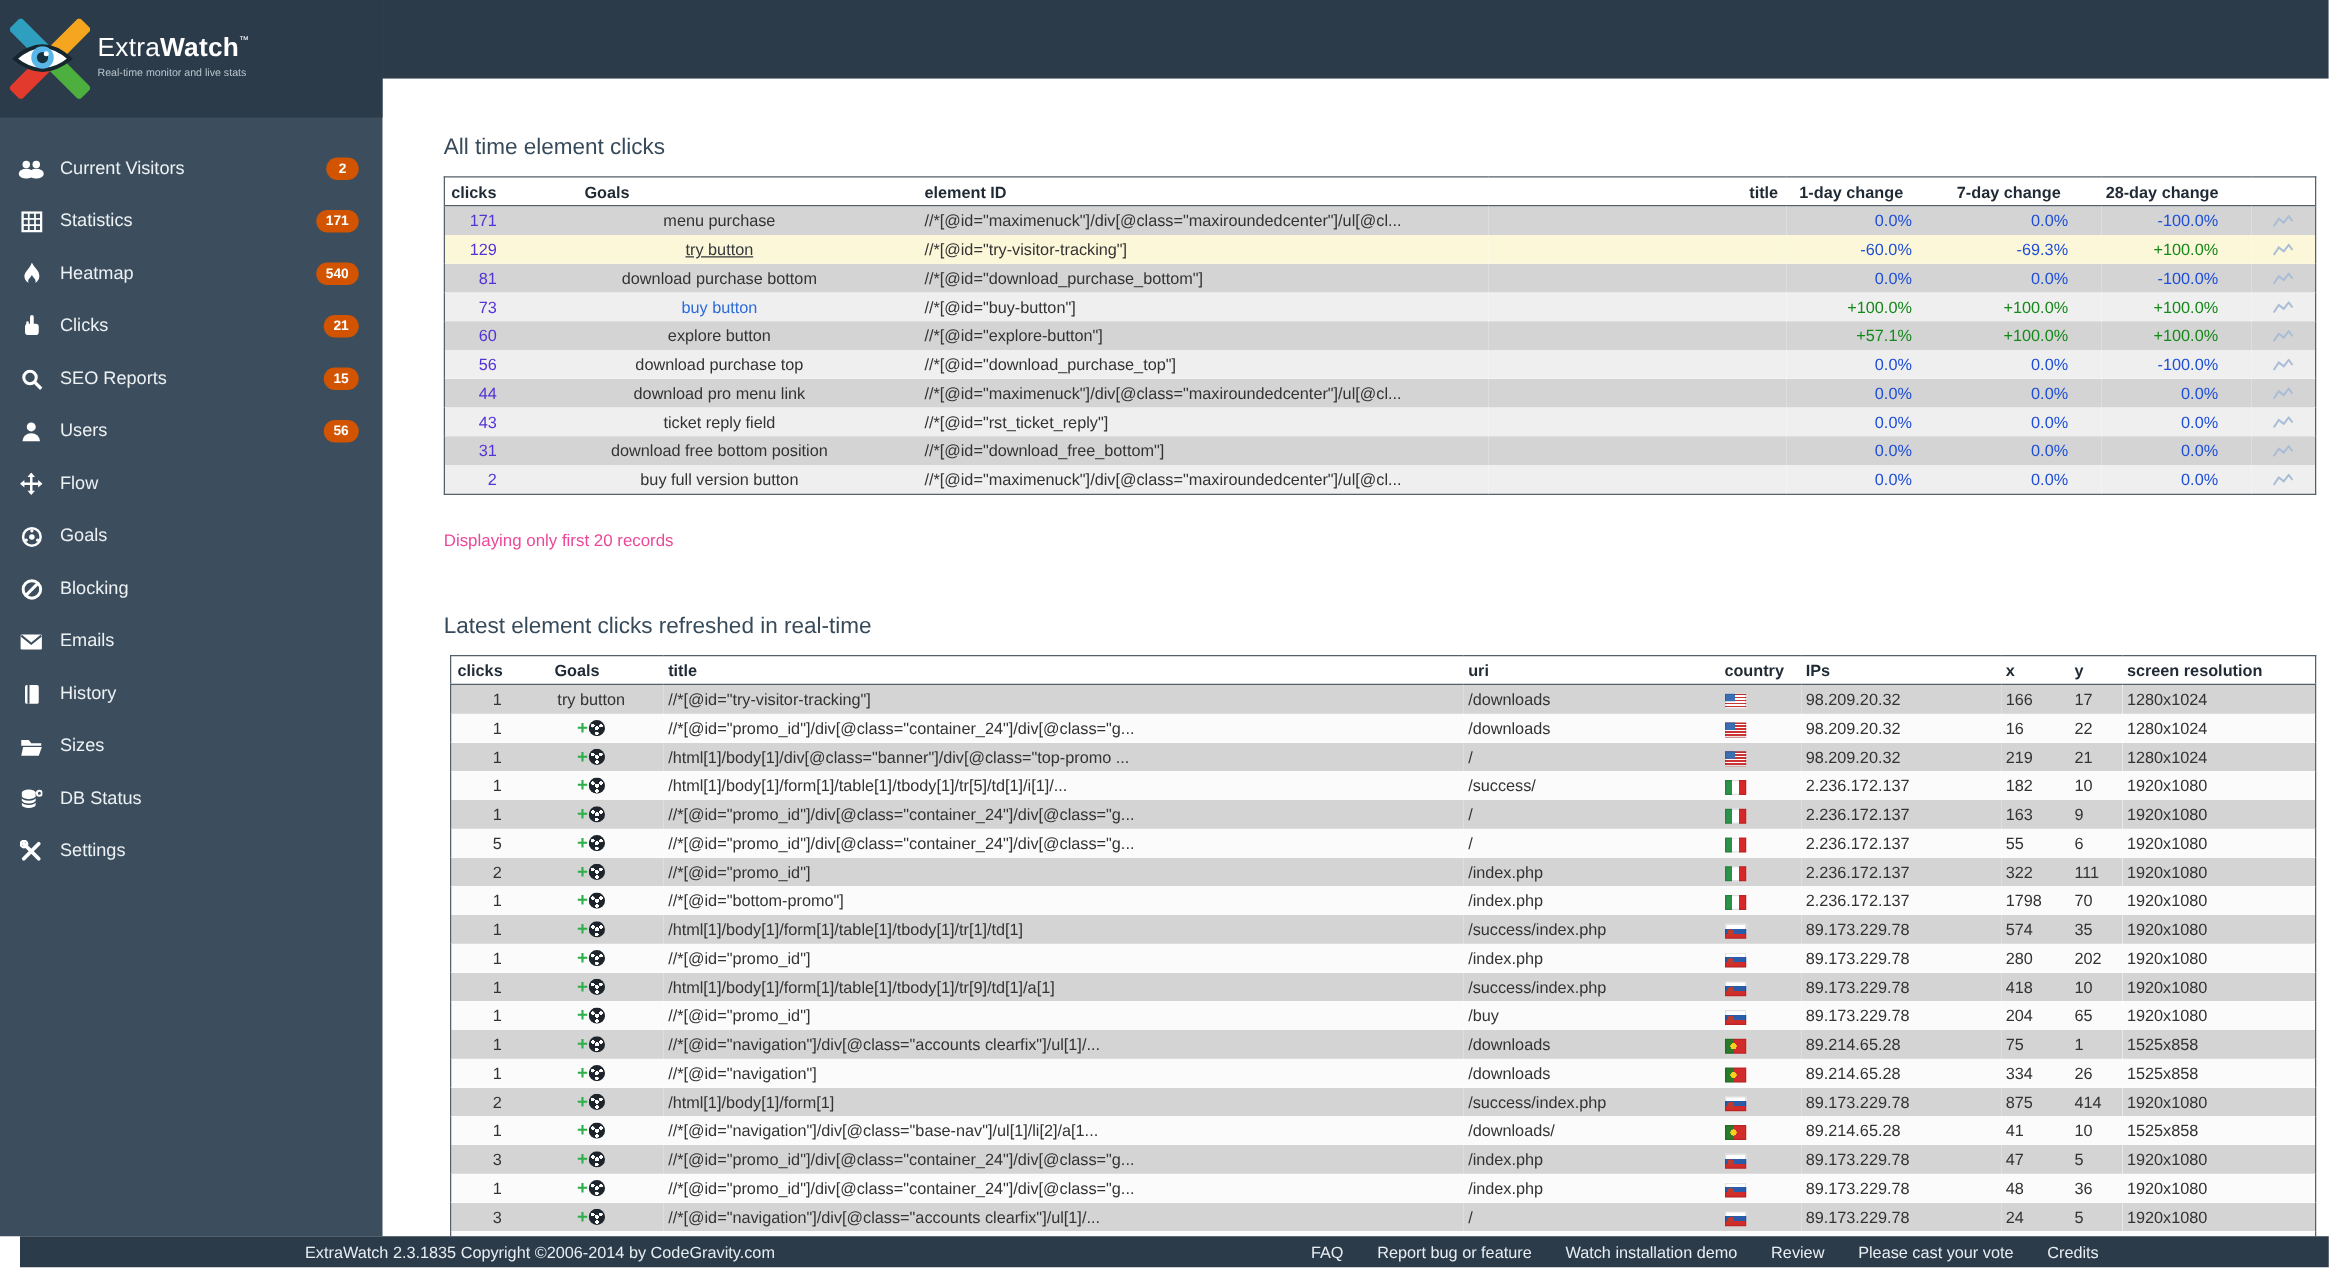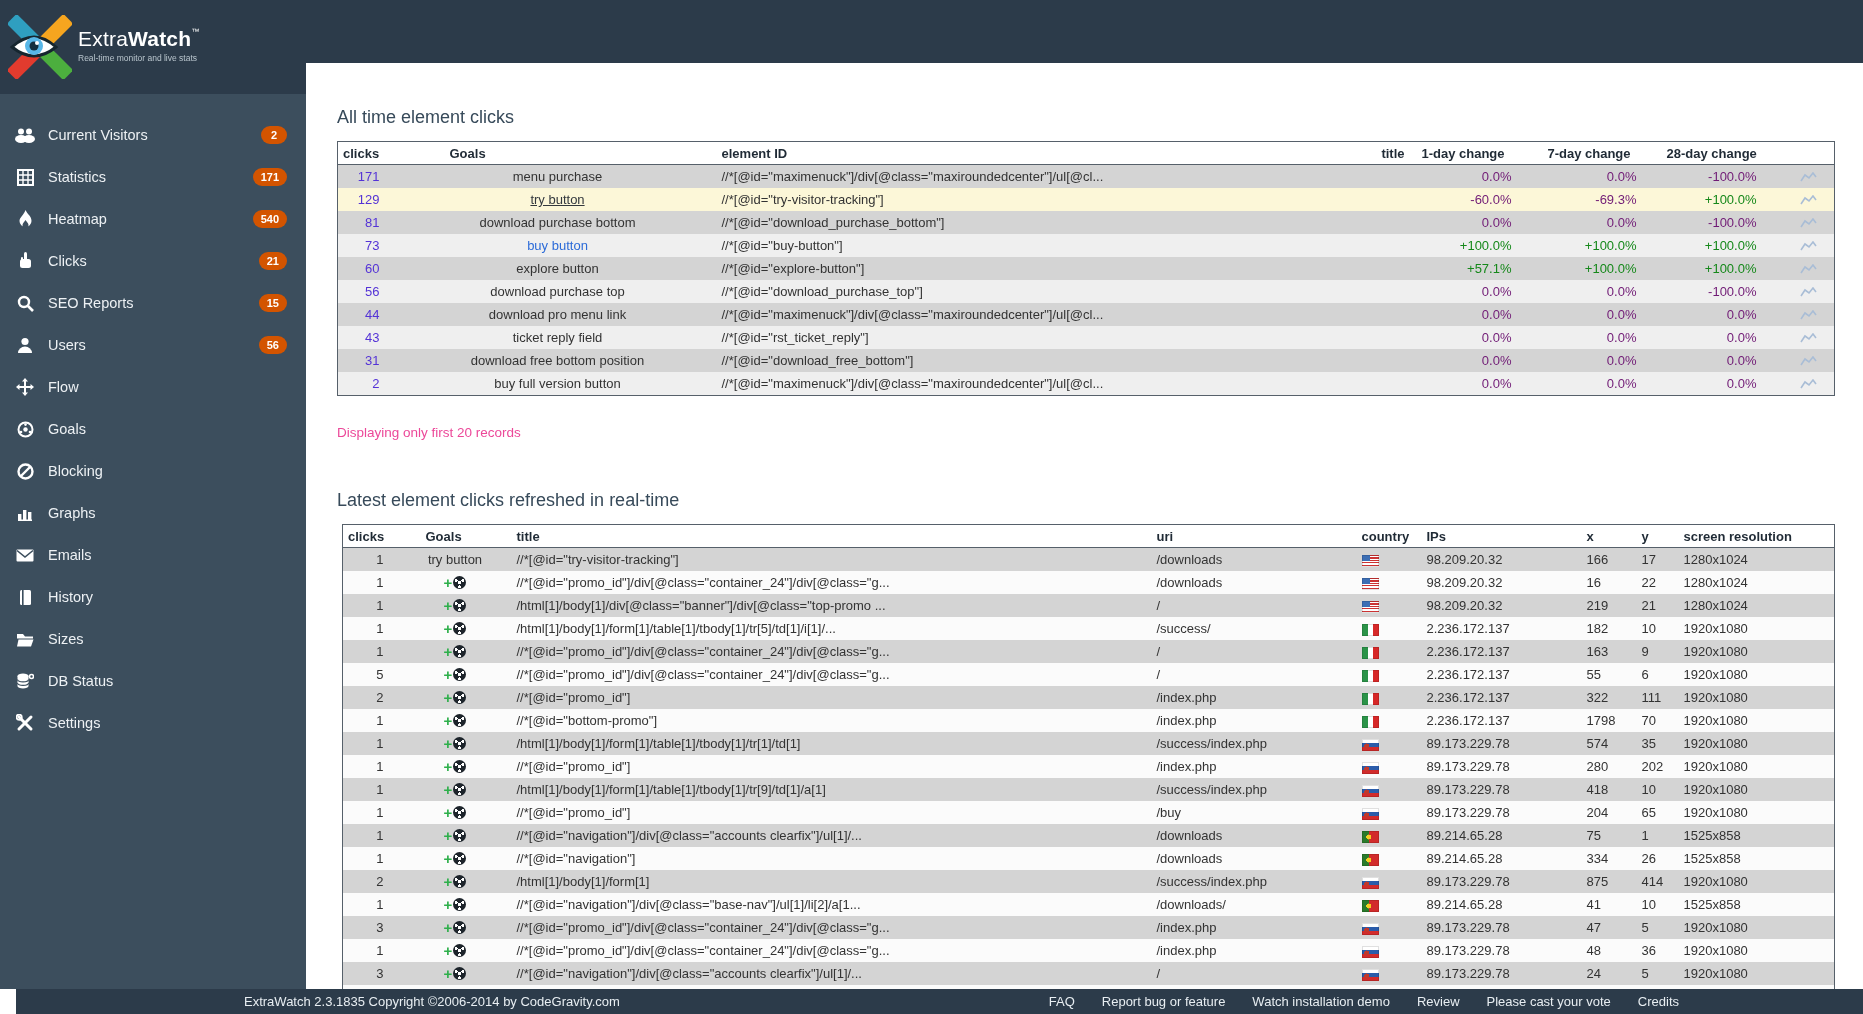--- a/index.html
+++ b/index.html
@@ -25,21 +25,21 @@
   .nav .nlabel{margin-left:12px;font-size:14.5px;color:#edf1f4}
   .badge{position:absolute;right:19px;top:50%;transform:translateY(-50%);
     background:#d35400;color:#fff;font-size:11px;font-weight:bold;
     border-radius:10px;padding:3px 8px;min-width:10px;text-align:center}
   .footer{position:absolute;left:16px;bottom:0;width:1863px;height:25px;background:#2c3b4a;z-index:5;
     display:flex;align-items:center;font-size:13px;color:#e8eef2}
   .footer .copy{margin-left:228px}
   .footer .flinks{margin-left:auto;margin-right:200px;display:flex;gap:27px}
   .footer .flinks span{cursor:pointer;white-space:nowrap}
   
-  .content{position:absolute;left:288px;top:63px;width:1557px;height:926px;background:#fff;overflow:hidden;z-index:2}
+  .content{position:absolute;left:306px;top:63px;width:1557px;height:926px;background:#fff;overflow:hidden;z-index:2}
   .inner{padding-left:49px}
   h2.sect{font-weight:400;font-size:18px;color:#374a5a;margin:44px 0 13px 0}
   h2.sect2{margin-top:50px}
   .note{font-size:13.5px;color:#ec4899;margin-top:29px}
   table{border-collapse:collapse;table-layout:fixed;font-size:13px;color:#333}
   .t1{width:1497px;border:1px solid #56606a}
   .t2{width:1492px;margin-left:5px;border:1px solid #56606a}
   th{font-weight:bold;color:#1f2a35;background:#fff;height:22px;border-bottom:1px solid #56606a;
      text-align:left;padding:0 4px;white-space:nowrap;overflow:hidden}
   td{height:23px;padding:0 4px;white-space:nowrap;overflow:hidden;text-overflow:clip}
@@ -52,21 +52,21 @@
   .t1 .c-goal{text-align:center}
   .t1 th.c-goal{text-align:left;padding-left:52px}
   .t1 .c-title{text-align:right;padding-right:6px}
   .t1 .c-d{text-align:right;padding-right:26px}
   .t1 th.c-d{text-align:center}
   .t1 .c-spark{text-align:center}
   .clicknum{color:#5433d6}
   .goal-underline{color:#33383d;text-decoration:underline;cursor:pointer}
   .goal-link{color:#2c6bd8;cursor:pointer}
   .pos{color:#15881a}
-  .neg{color:#701a75}
+  .neg{color:#1d4ed8}
   .spark svg{vertical-align:middle}
   
   .t2 tbody tr:nth-child(odd){background:#d4d4d4}
   .t2 tbody tr:nth-child(even){background:#fbfbfb}
   .t2 .c2-clicks{text-align:right;padding-right:14px}
   .t2 th.c2-clicks{text-align:left;padding-left:5px}
   .t2 .c2-goal{text-align:center}
   .t2 th.c2-goal{text-align:left;padding-left:28px}
   .plus{color:#2eaf4b;font-weight:bold;font-size:15px;vertical-align:middle}
   .ball{display:inline-block;width:13px;height:13px;border-radius:50%;vertical-align:middle;margin-left:1px;
@@ -211,32 +211,20 @@
           <svg width="17" height="17" viewBox="0 0 17 17">
             <circle cx="8.5" cy="8.5" r="7" fill="none" stroke="#fff" stroke-width="2.4"></circle>
             <line x1="3.5" y1="13.5" x2="13.5" y2="3.5" stroke="#fff" stroke-width="2.4"></line>
           </svg>
         </span>
       <span class="nlabel">Blocking</span>
 
     </li>
       <li>
       <span class="nicon">
-          <svg width="16" height="16" viewBox="0 0 16 16" fill="#fff">
-            <rect x="1" y="9" width="3.4" height="6"></rect>
-            <rect x="6" y="5" width="3.4" height="10"></rect>
-            <rect x="11" y="7" width="3.4" height="8"></rect>
-            <rect x="1" y="14.5" width="14" height="1.5"></rect>
-          </svg>
-        </span>
-      <span class="nlabel">Graphs</span>
-
-    </li>
-      <li>
-      <span class="nicon">
           <svg width="18" height="13" viewBox="0 0 18 13" fill="#fff">
             <rect x="0.5" y="0.5" width="17" height="12" rx="1"></rect>
             <path d="M1 1.5 L9 8 L17 1.5" fill="none" stroke="#3c4e5d" stroke-width="1.6"></path>
           </svg>
         </span>
       <span class="nlabel">Emails</span>
 
     </li>
       <li>
       <span class="nicon">

